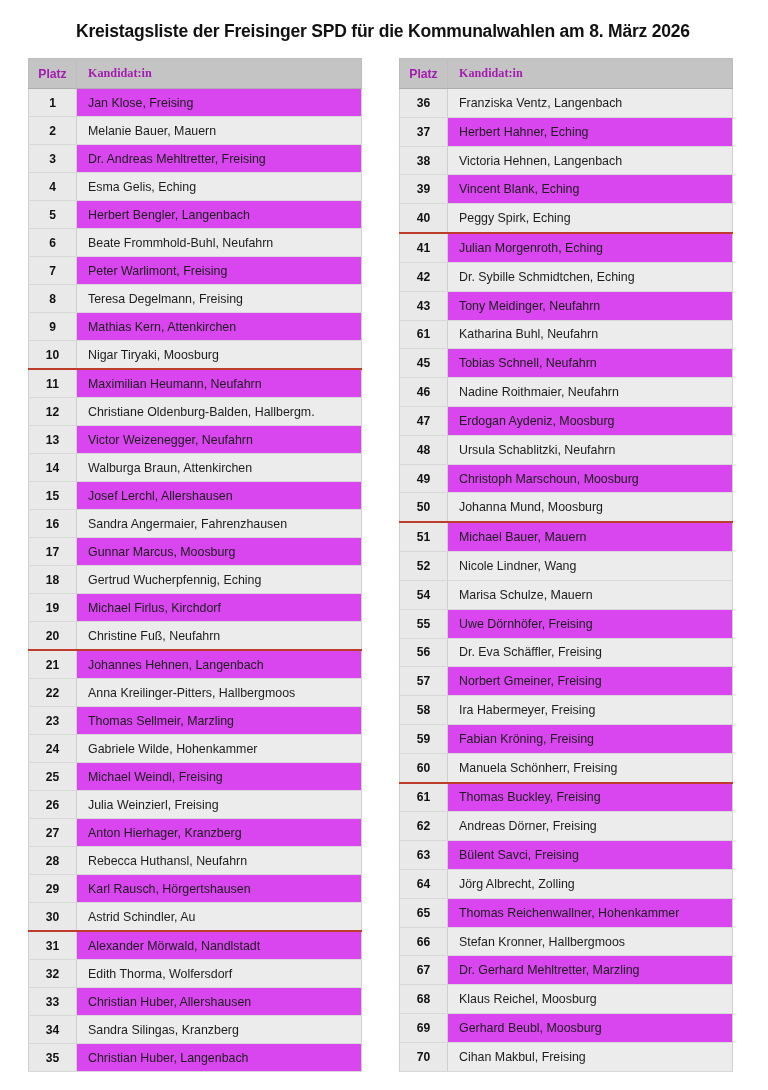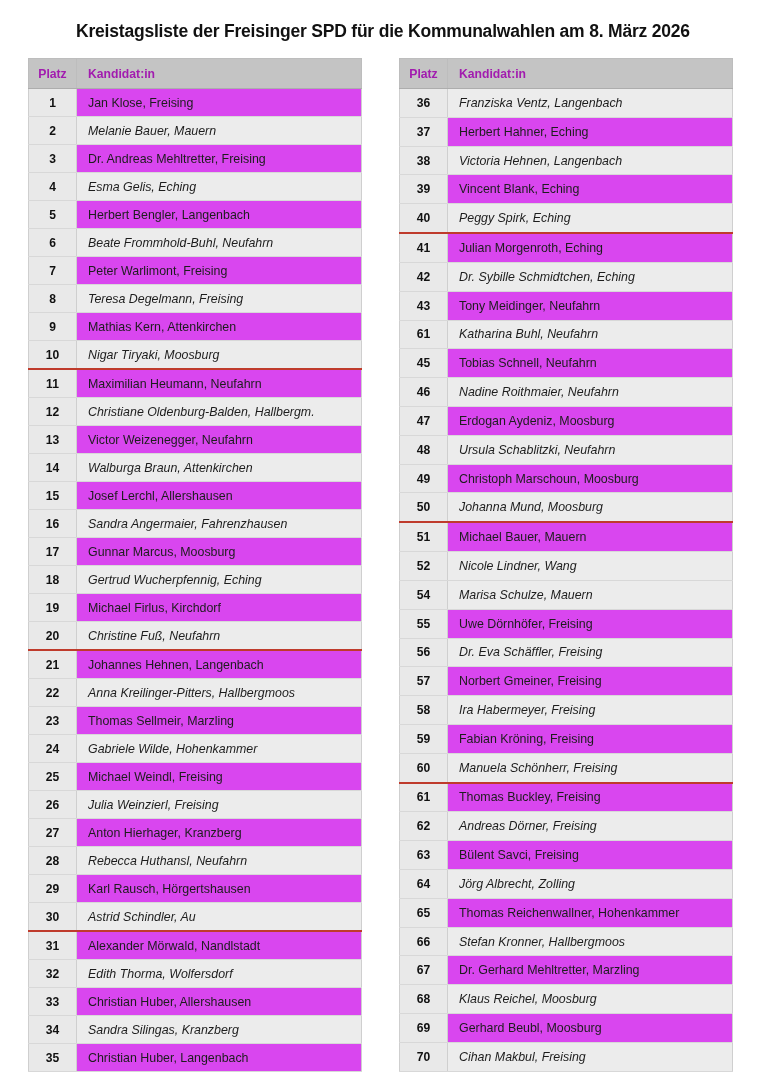--- a/index.html
+++ b/index.html
@@ -53,20 +53,21 @@
     border: 1px solid #bdbdbd;
     border-bottom: 1px solid #adadad;
     text-align: left;
   }
   .list-table th.th-rank {
     text-align: center;
     padding: 0;
   }
   .list-table th.th-name {
     padding-left: 11px;
+    font-family: Liberation Serif, serif;
   }
   .list-table td {
     height: 27px;
     padding: 0;
     font-size: 12.4px;
     border: 1px solid #d8d8d8;
     vertical-align: middle;
   }
   .list-table td.rank {
     text-align: center;
@@ -77,21 +78,21 @@
     border-left-color: #cfcfcf;
     border-right-color: #cfcfcf;
   }
   .list-table td.name {
     padding-left: 11px;
     color: #1d1d1d;
     white-space: nowrap;
     overflow: hidden;
     border-right-color: #cfcfcf;
   }
-  .list-table tr.shade td.name { background: #ececec; font-style: italic; }
+  .list-table tr.shade td.name { background: #ececec; }
   .list-table tr.plain td.name { background: #d946ef; }
   .list-table tr.divider td {
     border-bottom: 2px solid #bf3b2c;
   }
 </style>
 </head>
 <body>
 
 <h1 class="page-title">Kreistagsliste der Freisinger SPD für die Kommunalwahlen am 8. März 2026</h1>
 

